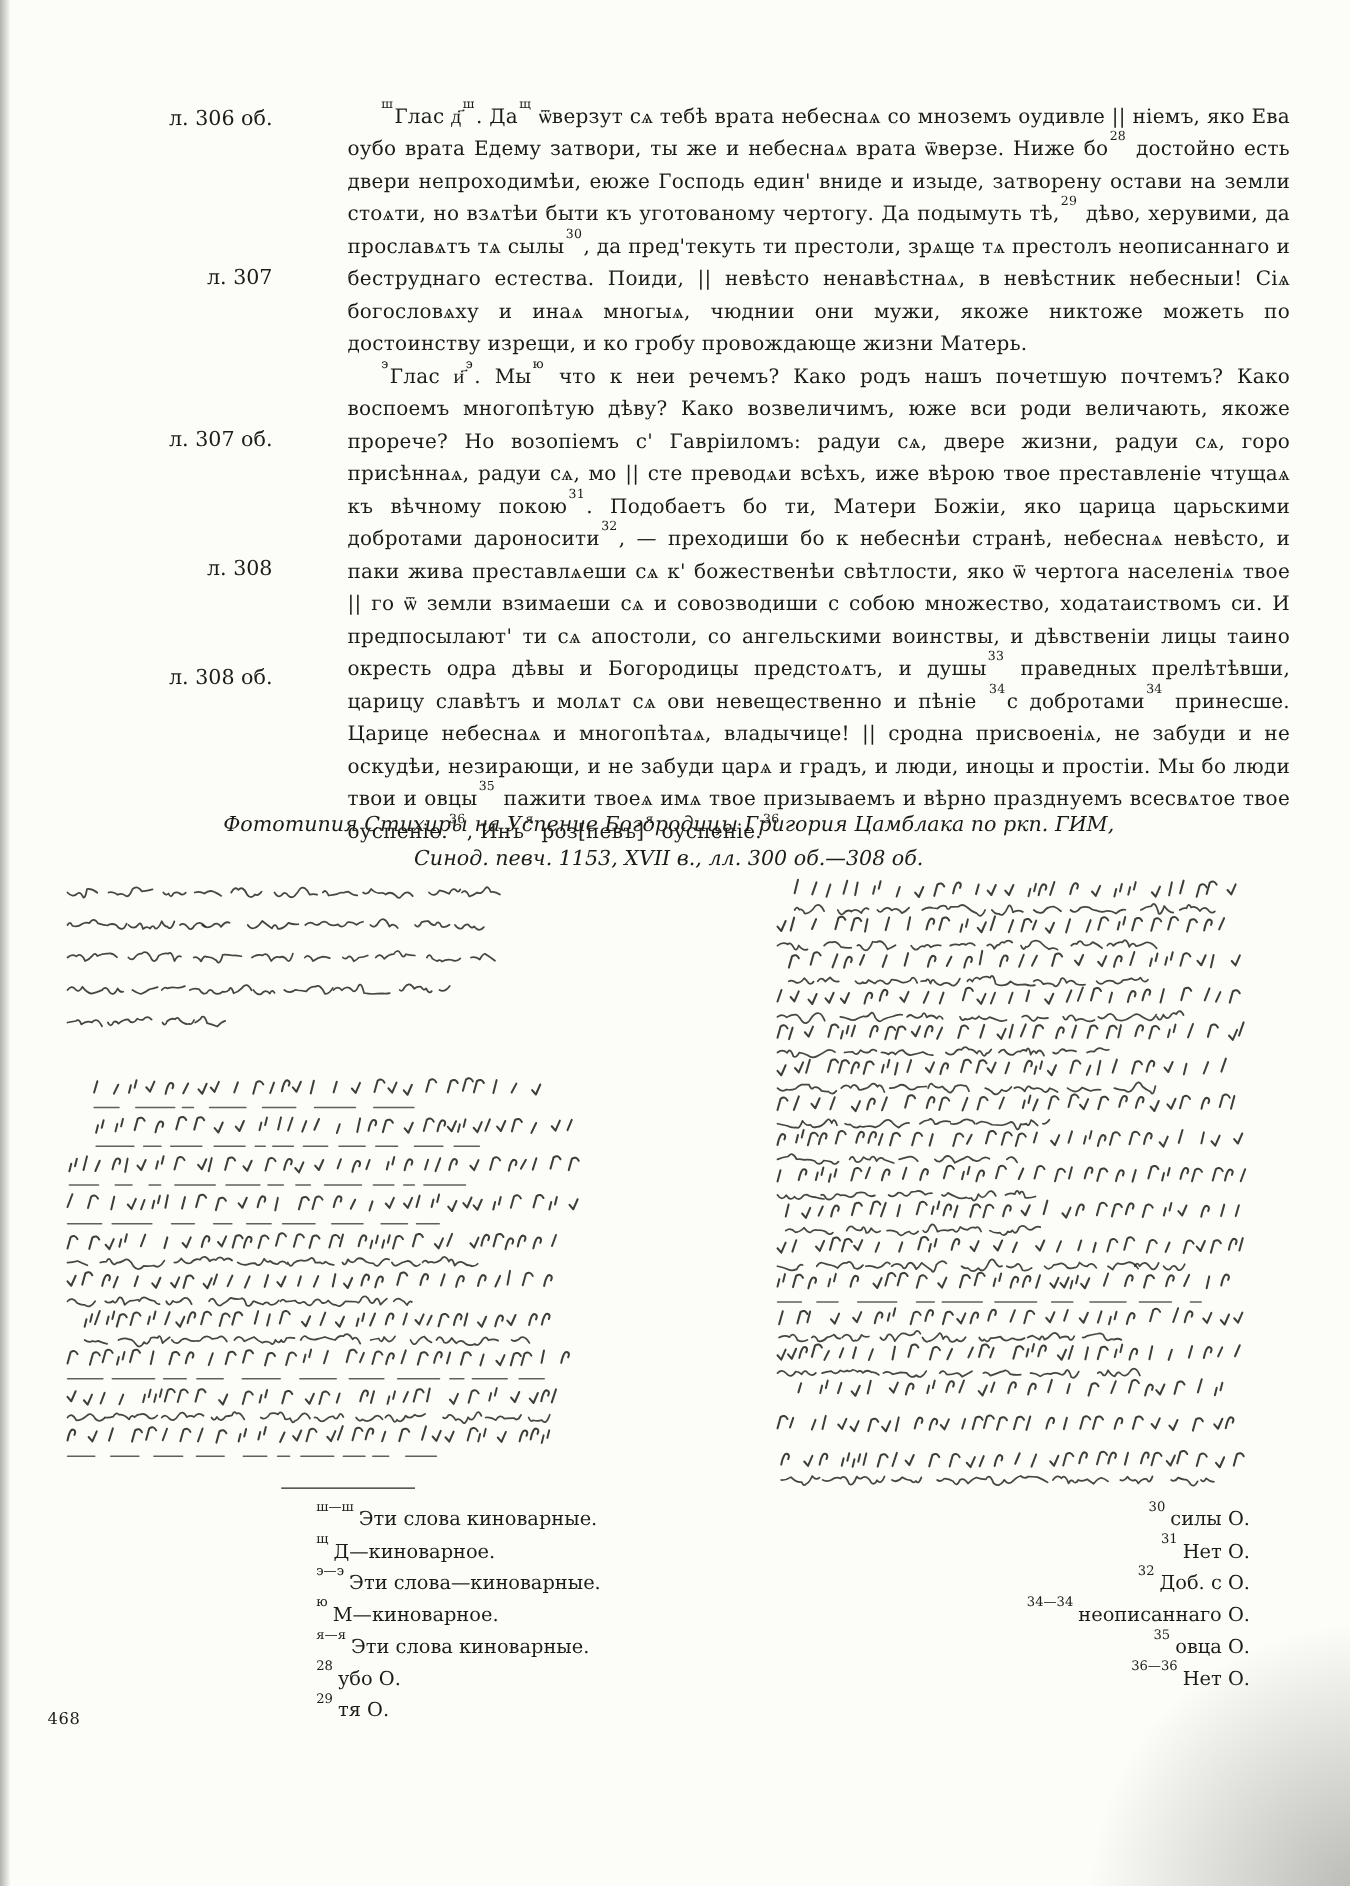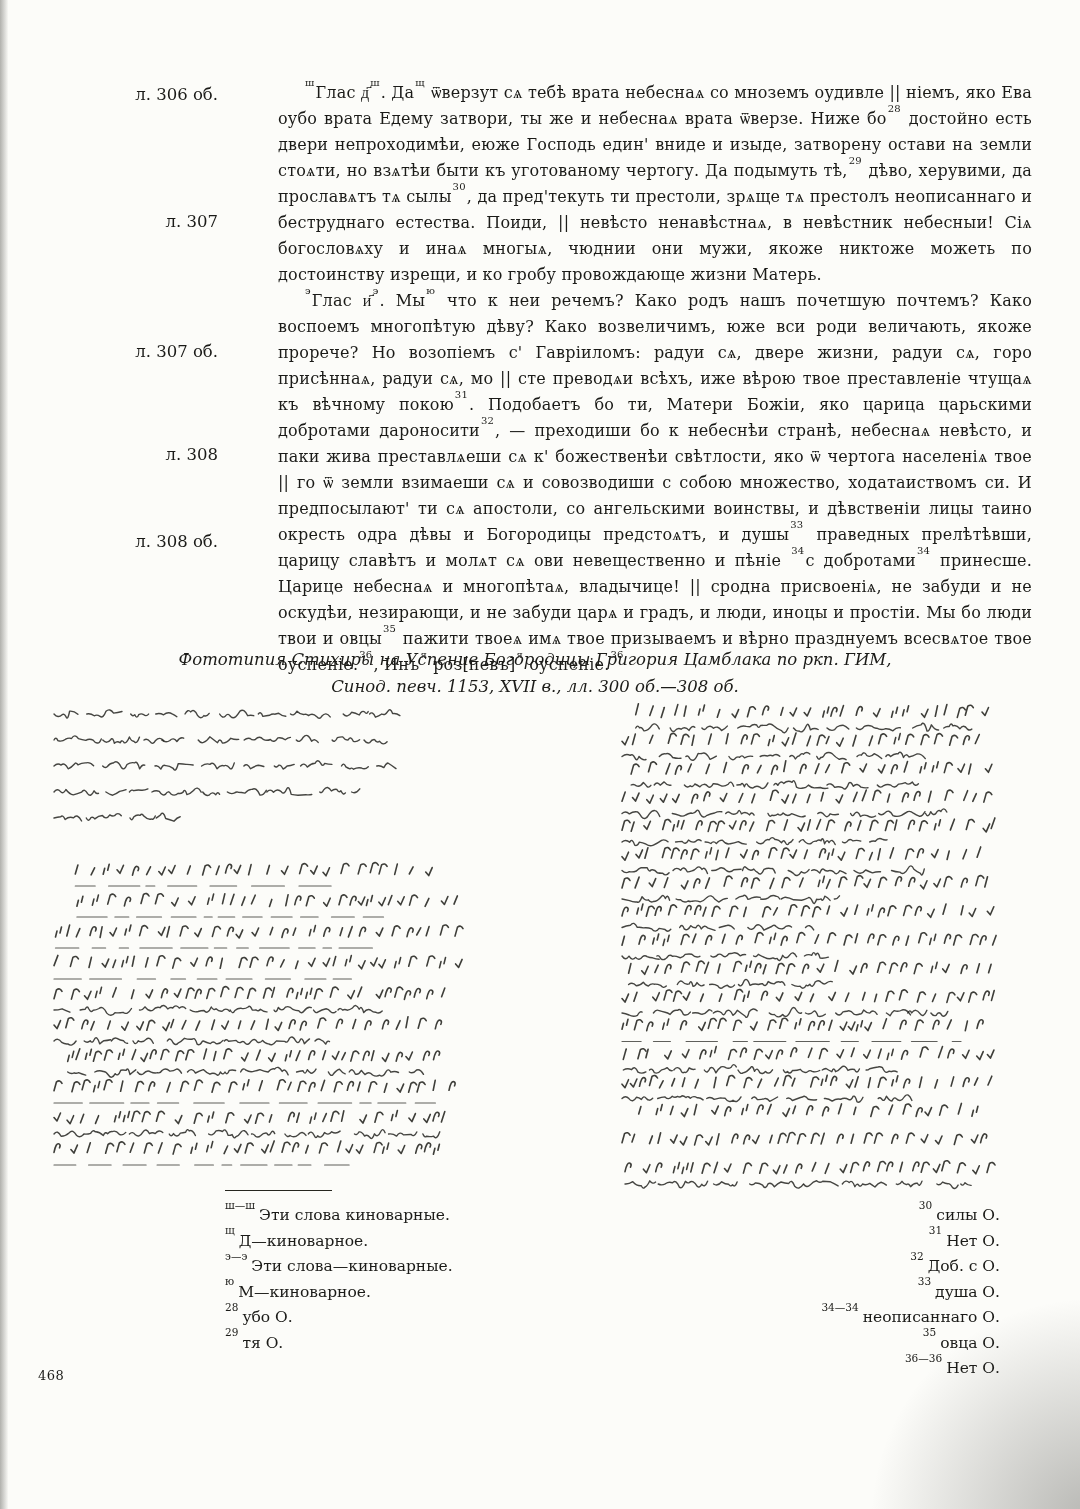--- a/index.html
+++ b/index.html
@@ -45,21 +45,21 @@
   #facs-right{left:612px;top:698px;}
   .fnrule{
     position:absolute;left:225px;top:1190px;width:107px;height:0;
     border-top:1.6px solid #26261f;
   }
   .fncol{position:absolute;top:1203px;font-size:15.5px;line-height:25.5px;}
   .fncol.left{left:225px;width:370px;}
   .fncol.right{left:620px;width:380px;text-align:right;}
   .fnrow{white-space:nowrap;}
   .fnrow sup{
-    font-size:10.5px;line-height:0;position:relative;top:-5px;margin-right:4px;
+    font-size:10.5px;line-height:0;position:relative;top:-5px;margin-right:4px;margin-left:28px;
   }
   .fnrow.it .fntext{}
   .pagenum{
     position:absolute;left:38px;top:1368px;font-size:13px;letter-spacing:0.5px;
   }
 </style>
 </head>
 <body>
 
 <div class="page">
@@ -1102,29 +1102,29 @@
       <path d="M348.8 486.0 Q350.9 488.8 352.9 484.7 Q356.0 487.5 359.1 487.4" fill="none" stroke="#1c1c18" stroke-width="1.4" stroke-linecap="round" stroke-linejoin="round" opacity="0.82"></path>
     </svg>
 
   <div class="fnrule"></div>
 
   <div class="fncol left">
     <div class="fnrow"><sup>ш—ш</sup><span class="fntext">Эти слова киноварные.</span></div>
     <div class="fnrow"><sup>щ</sup><span class="fntext">Д—киноварное.</span></div>
     <div class="fnrow"><sup>э—э</sup><span class="fntext">Эти слова—киноварные.</span></div>
     <div class="fnrow"><sup>ю</sup><span class="fntext">М—киноварное.</span></div>
+    <div class="fnrow"><sup>я—я</sup><span class="fntext">Эти слова киноварные.</span></div>
     <div class="fnrow"><sup>28</sup><span class="fntext">убо О.</span></div>
     <div class="fnrow"><sup>29</sup><span class="fntext">тя О.</span></div>
   </div>
 
   <div class="fncol right">
     <div class="fnrow"><sup>30</sup><span class="fntext">силы О.</span></div>
     <div class="fnrow it"><sup>31</sup><span class="fntext">Нет О.</span></div>
     <div class="fnrow it"><sup>32</sup><span class="fntext">Доб. с О.</span></div>
-    <div class="fnrow"><sup>33</sup><span class="fntext">душа О.</span></div>
     <div class="fnrow"><sup>34—34</sup><span class="fntext">неописаннаго О.</span></div>
     <div class="fnrow"><sup>35</sup><span class="fntext">овца О.</span></div>
     <div class="fnrow it"><sup>36—36</sup><span class="fntext">Нет О.</span></div>
   </div>
 
   <div class="pagenum">468</div>
 
 </div>
 
 </body></html>

